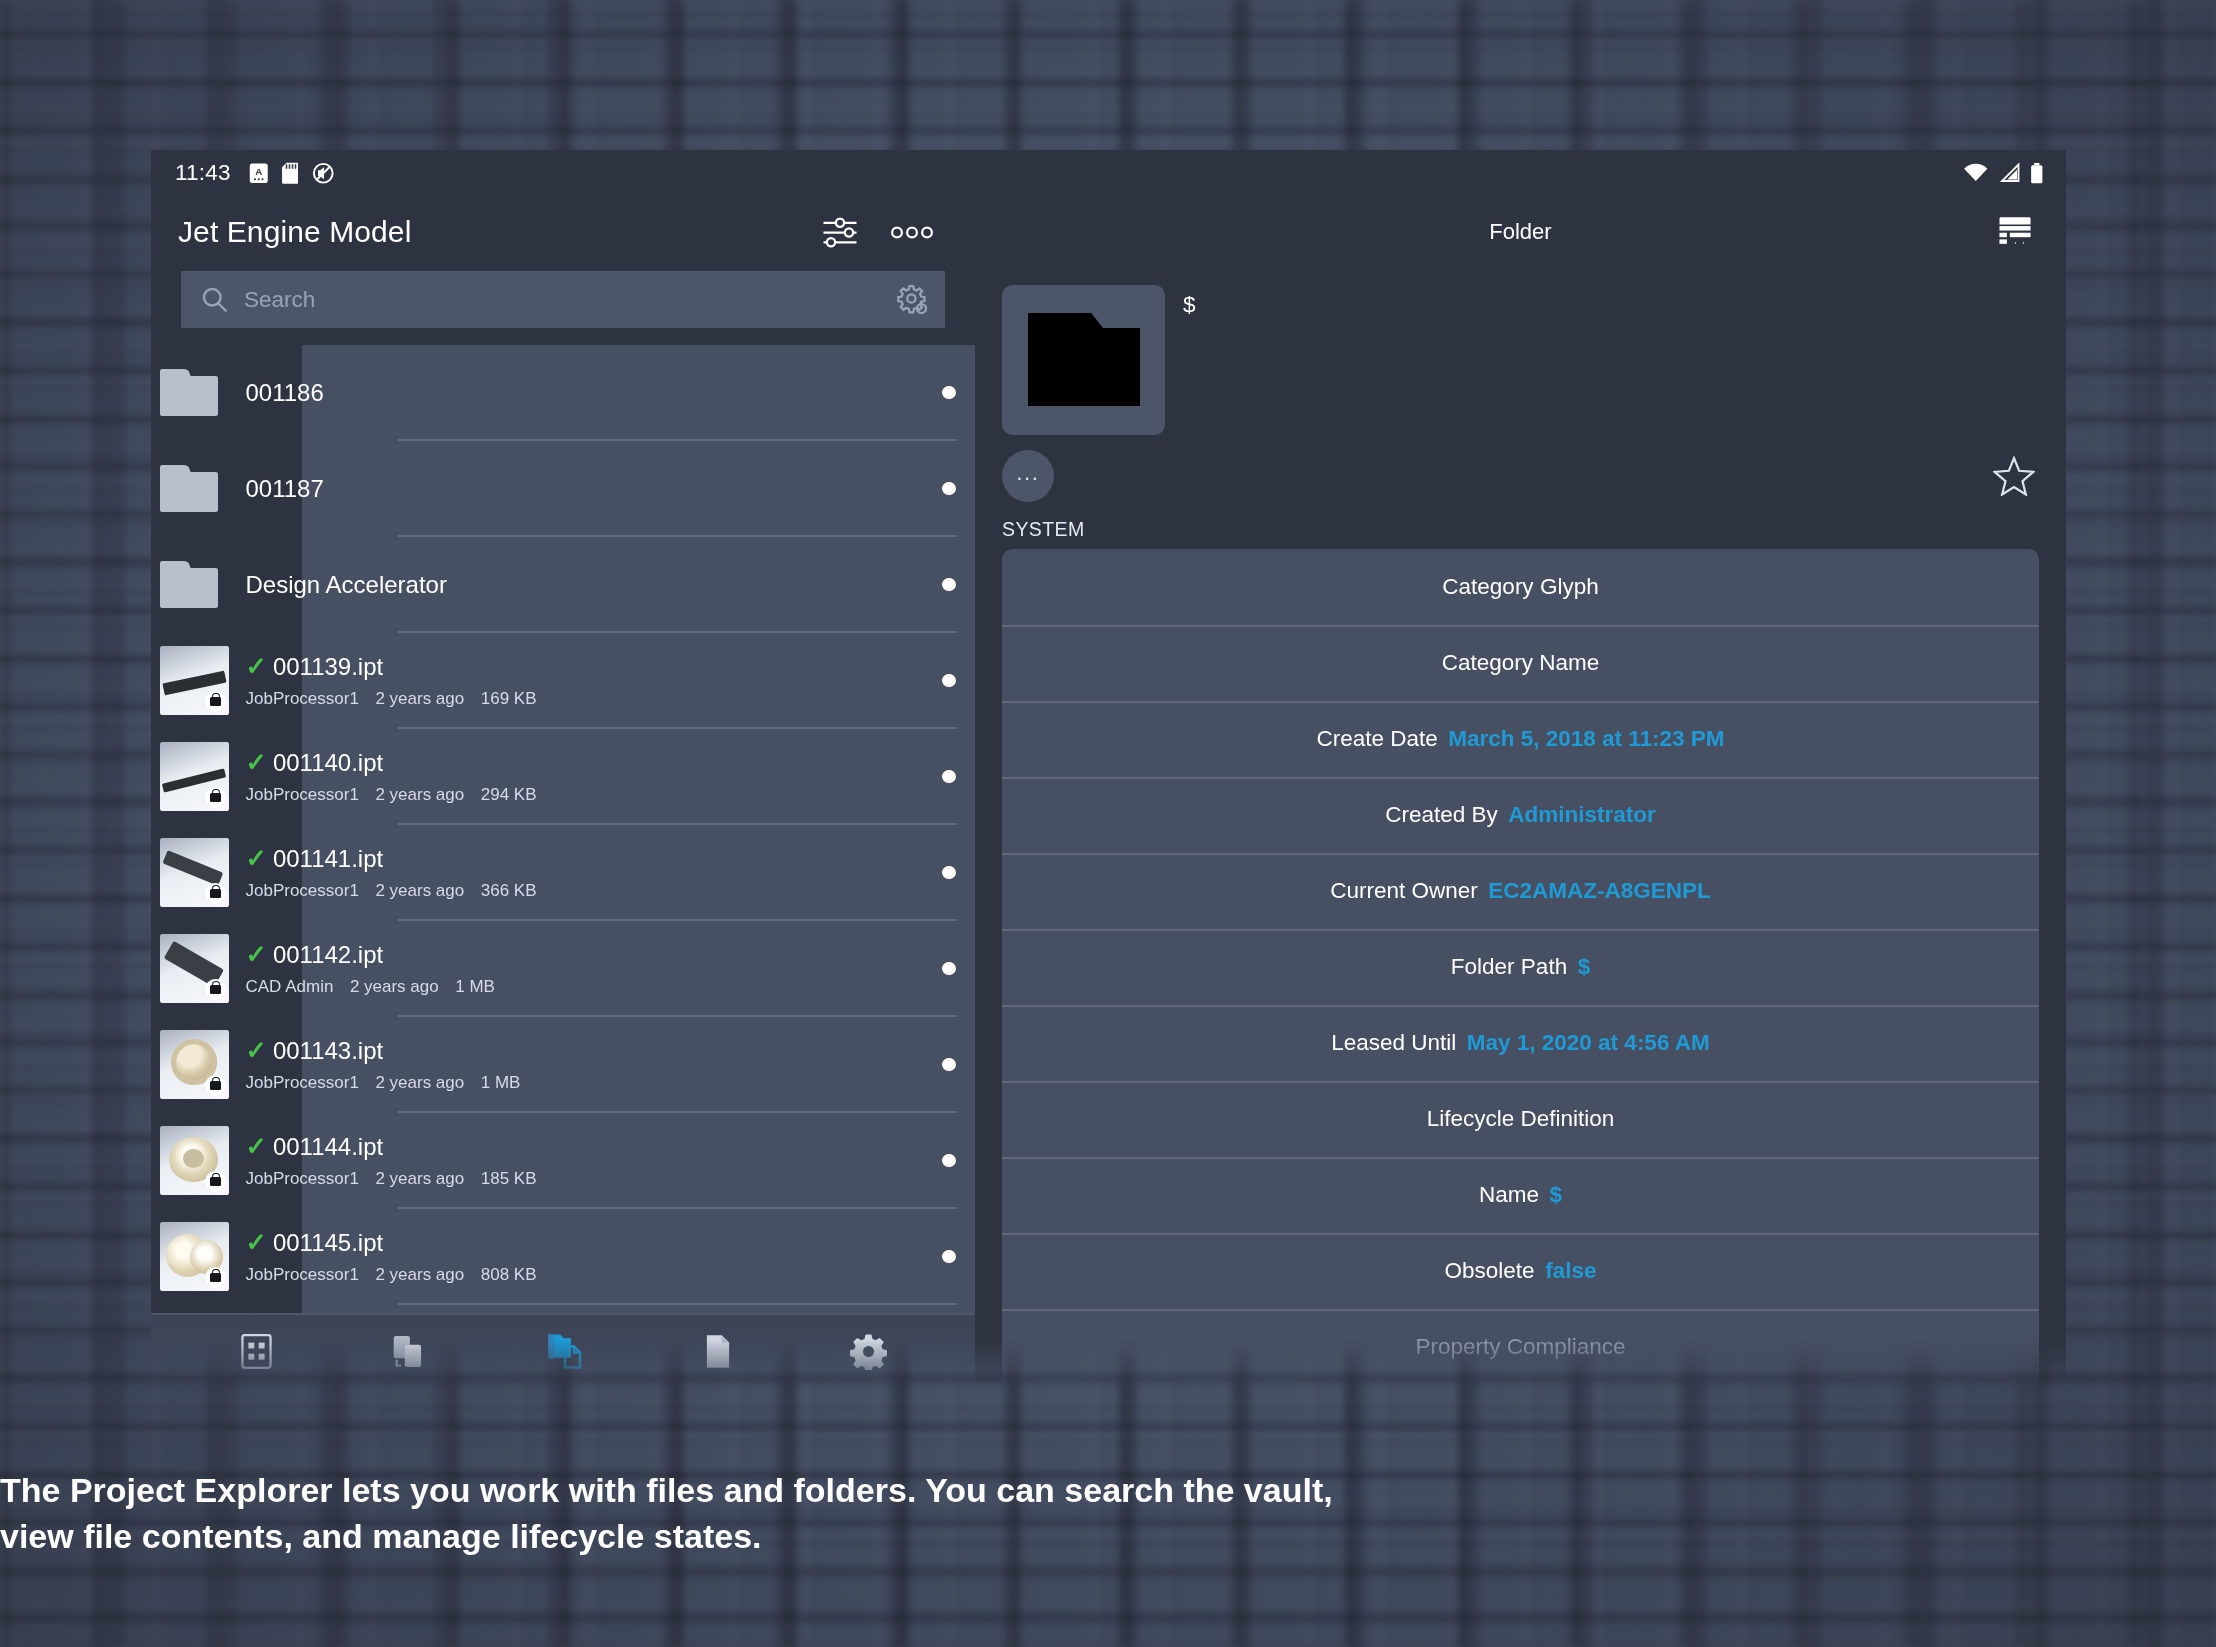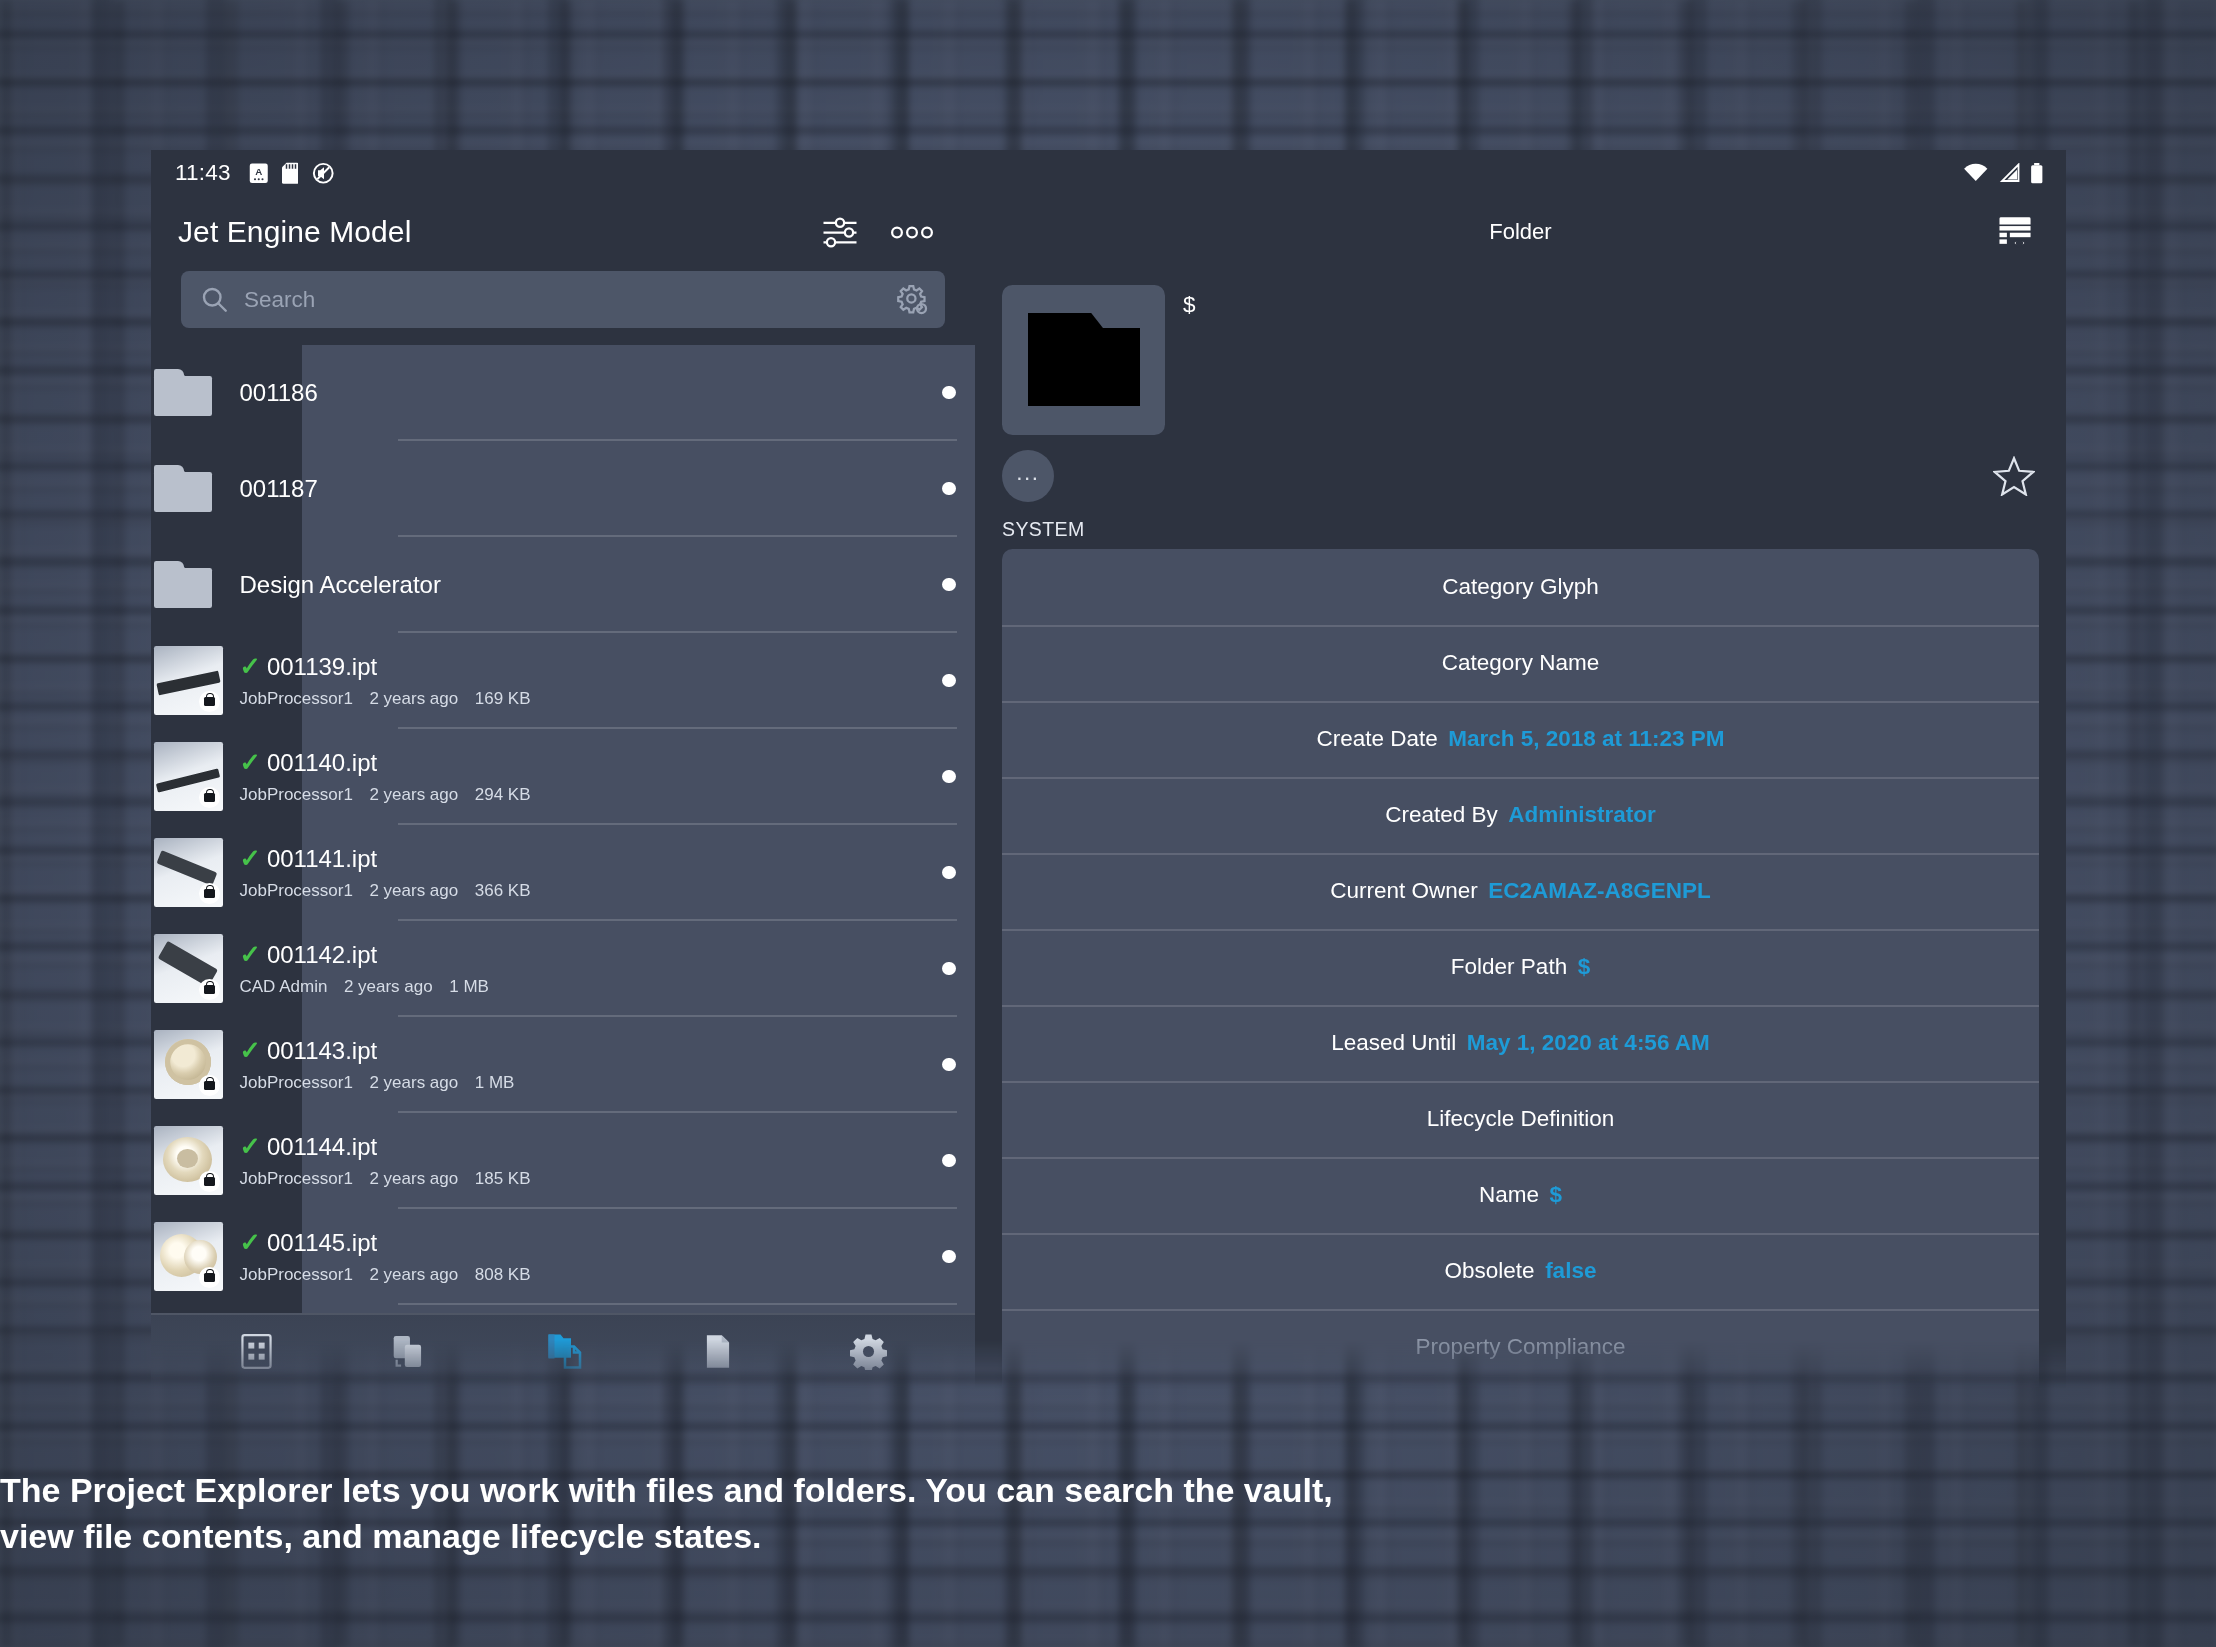--- a/index.html
+++ b/index.html
@@ -72,21 +72,21 @@
   .left-header {
     height: 72px;
     display:flex; align-items:center;
     padding: 0 21px 0 27px;
   }
   .left-title { font-size: 30px; color:#fff; font-weight:400; letter-spacing:0.1px; }
   .left-header-actions { margin-left:auto; display:flex; align-items:center; gap:33px; padding-right:21px; }
 
   .searchbar-wrap { padding: 3px 30px 0 30px; }
   .searchbar {
-    height: 57px; border-radius: 8px;
+    height: 57px; border-radius: 0;
     background:#4d5668;
     display:flex; align-items:center;
     padding: 0 16.5px 0 19.5px;
   }
   .search-input {
     flex:1; background:transparent; border:0; outline:0;
     color:#e9edf3; font-size: 22.5px;
     font-family:"Liberation Sans", sans-serif;
     margin-left: 16.5px;
   }
@@ -102,21 +102,21 @@
     position:absolute; left:151px; right:0px; top:0; bottom:0;
     background:#474f62;
   }
   .list {
     position:relative;
     background: linear-gradient(to right, #2d3340 0 151px, #474f62 151px 100%);
   }
   .row {
     display:flex; align-items:center;
     position:relative;
-    padding-left: 3px;
+    padding-left: 9px;
     height: 96px;
   }
   .row.file { height: 96px; }
   .row-sep {
     position:absolute; left: 247px; right: 18px; bottom:0;
     height:1.5px; background: rgba(255,255,255,.16);
   }
   .thumb {
     width: 69px; height: 69px; flex:none; margin-right: 16.5px;
     position:relative;

